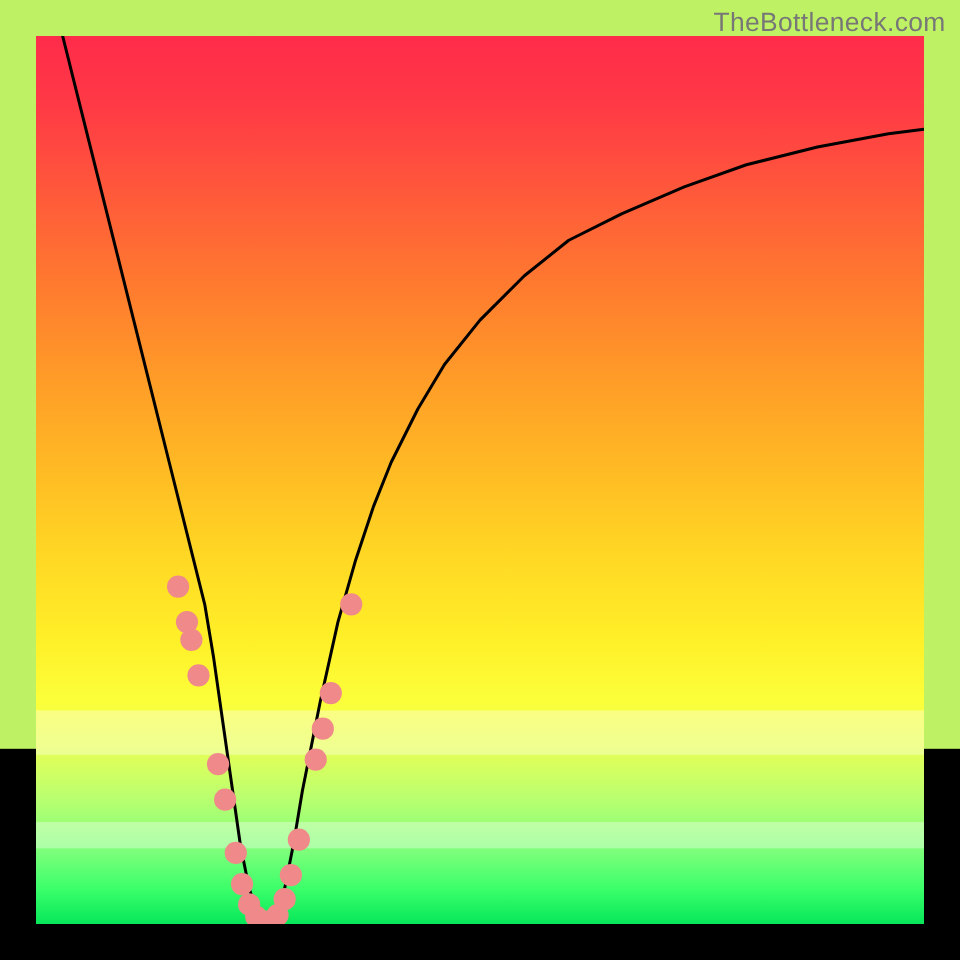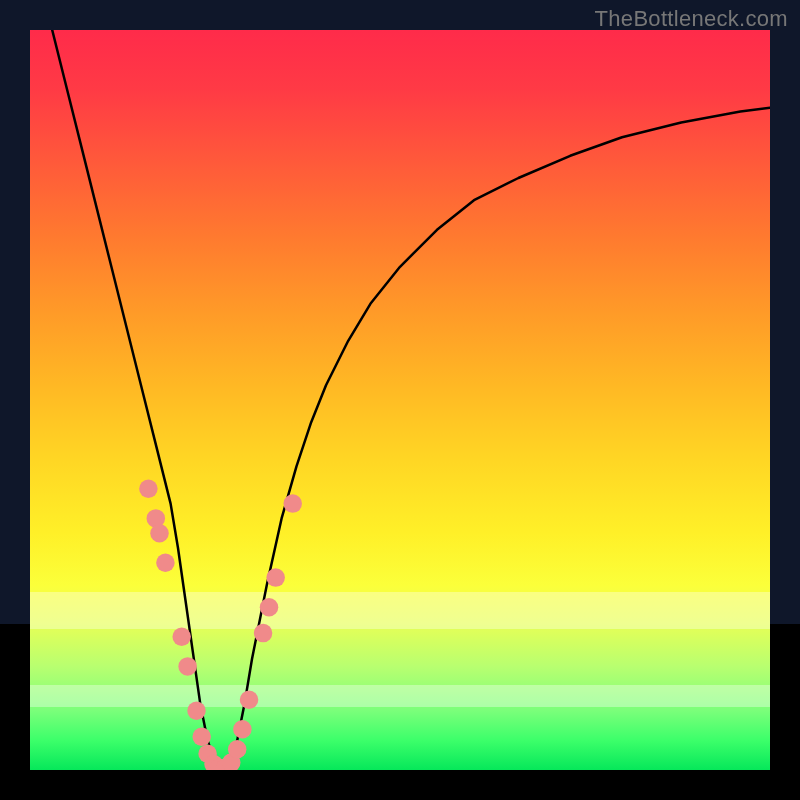--- a/index.html
+++ b/index.html
@@ -8,21 +8,21 @@
     width: 800px;
     height: 800px;
     overflow: hidden;
     background: #000;
     font-family: Arial, Helvetica, sans-serif;
   }
   .outer {
     position: relative;
     width: 800px;
     height: 624px;
-    background: #0f172a;
+    background: #bef264;
   }
   .plot {
     position: absolute;
     left: 30px;
     top: 30px;
     width: 740px;
     height: 740px;
     background: linear-gradient(to bottom,
       #ff2b4a 0%,
       #ff3a45 8%,

